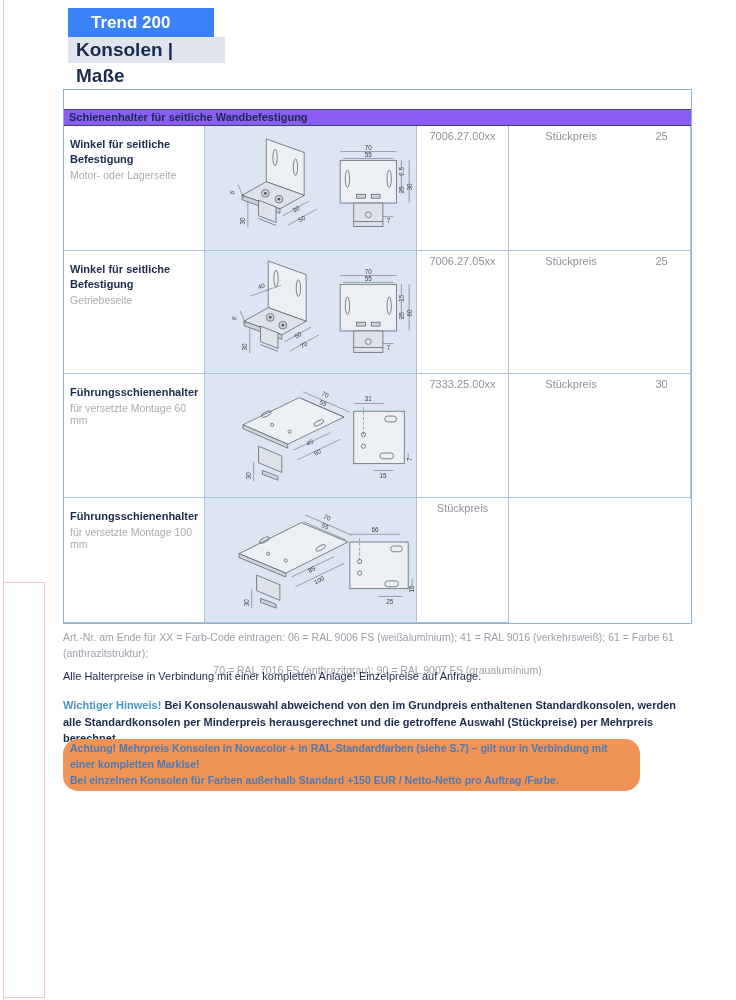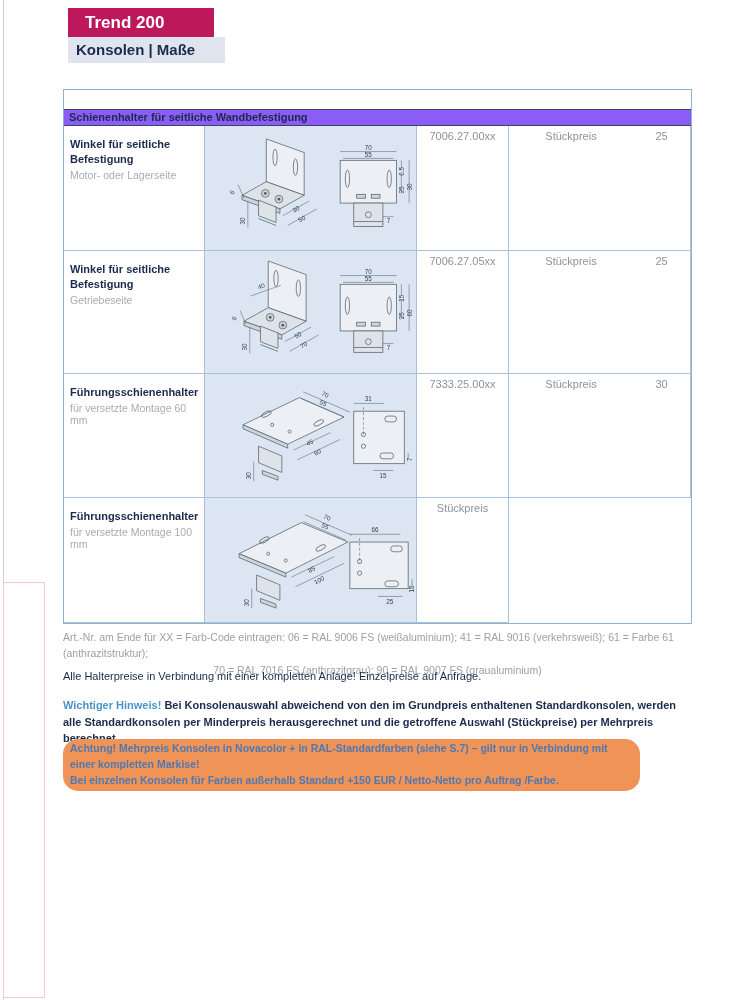--- a/index.html
+++ b/index.html
@@ -1,24 +1,24 @@
 <!DOCTYPE html>
 <html><head>
 <meta charset="utf-8">
 <style>
   html,body{margin:0;padding:0;background:#fff;}
   .page{position:relative;width:736px;height:1000px;background:#fff;overflow:hidden;
         font-family:"Liberation Sans",sans-serif;}
   .vline{position:absolute;left:3px;top:0;width:1px;height:1000px;background:#cfcfcf;}
   .pinkbox{position:absolute;left:3px;top:582px;width:40px;height:414px;border:1px solid #f2c9d2;}
 
-  .title-box{position:absolute;left:68px;top:8px;width:146px;height:29px;background:#be185d;
-             color:#fff;font-size:17px;font-weight:bold;line-height:29px;padding-left:17px;box-sizing:border-box;}
+  .title-box{position:absolute;left:68px;top:8px;width:146px;height:29px;background:#3b82f6;
+             color:#fff;font-size:17px;font-weight:bold;line-height:29px;padding-left:23px;box-sizing:border-box;}
   .subtitle-box{position:absolute;left:68px;top:37px;width:157px;height:26px;background:#dfe4ef;
-             color:#1b2b4d;font-size:15px;font-weight:bold;line-height:26px;padding-left:8px;box-sizing:border-box;}
+             color:#1b2b4d;font-size:19px;font-weight:bold;line-height:26px;padding-left:8px;box-sizing:border-box;}
 
   .tbl{position:absolute;left:63px;top:89px;width:629px;border:1px solid #8fb2cf;box-sizing:border-box;
        display:grid;grid-template-columns:141px 212px 92px 124px 58px;
        grid-template-rows:19px 17px 125px 123px 124px 125px;}
   .cell{border-right:1px solid #a9c2d9;border-bottom:1px solid #a9c2d9;box-sizing:border-box;overflow:hidden;}
   .cell:nth-child(5n){border-right:none;}
   .hcell{background:#f09356;border-right:1px solid #f6f7fa;border-bottom:none;
          color:#6f80bc;font-size:15px;text-align:center;line-height:19px;margin-top:36px;}
   .hcell.last{border-right:none;}
   .section{grid-column:1/-1;background:#8b5cf6;border-top:1px solid #38455f;border-bottom:1px solid #38455f;

